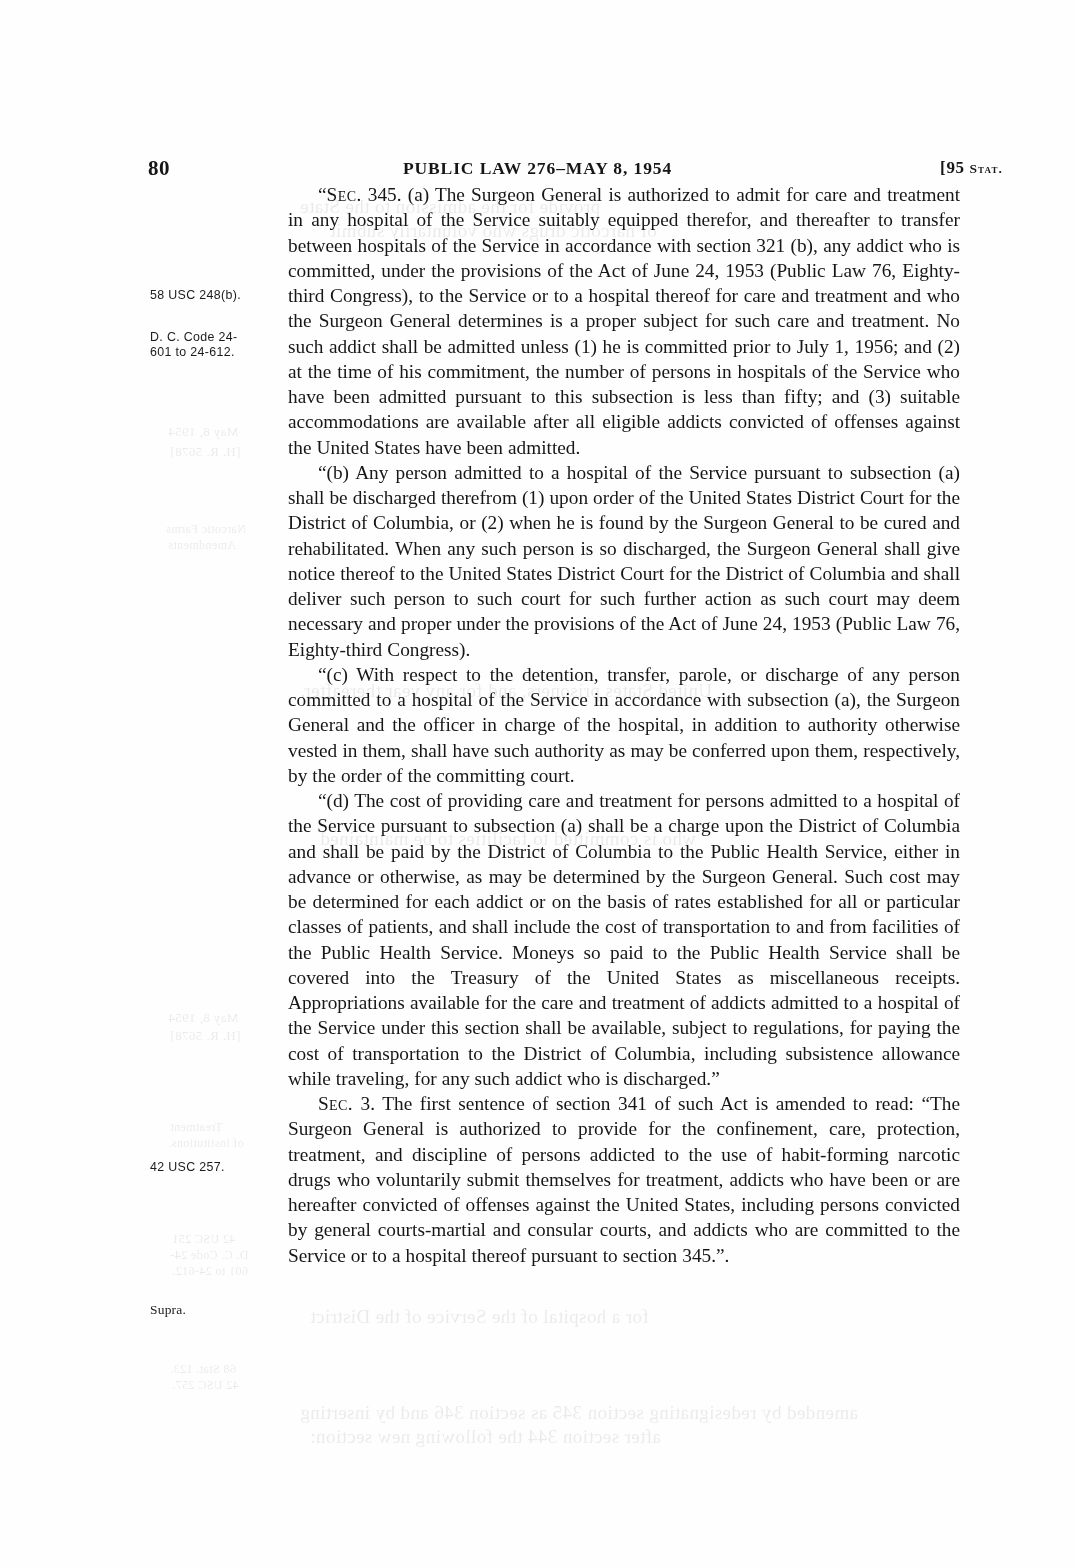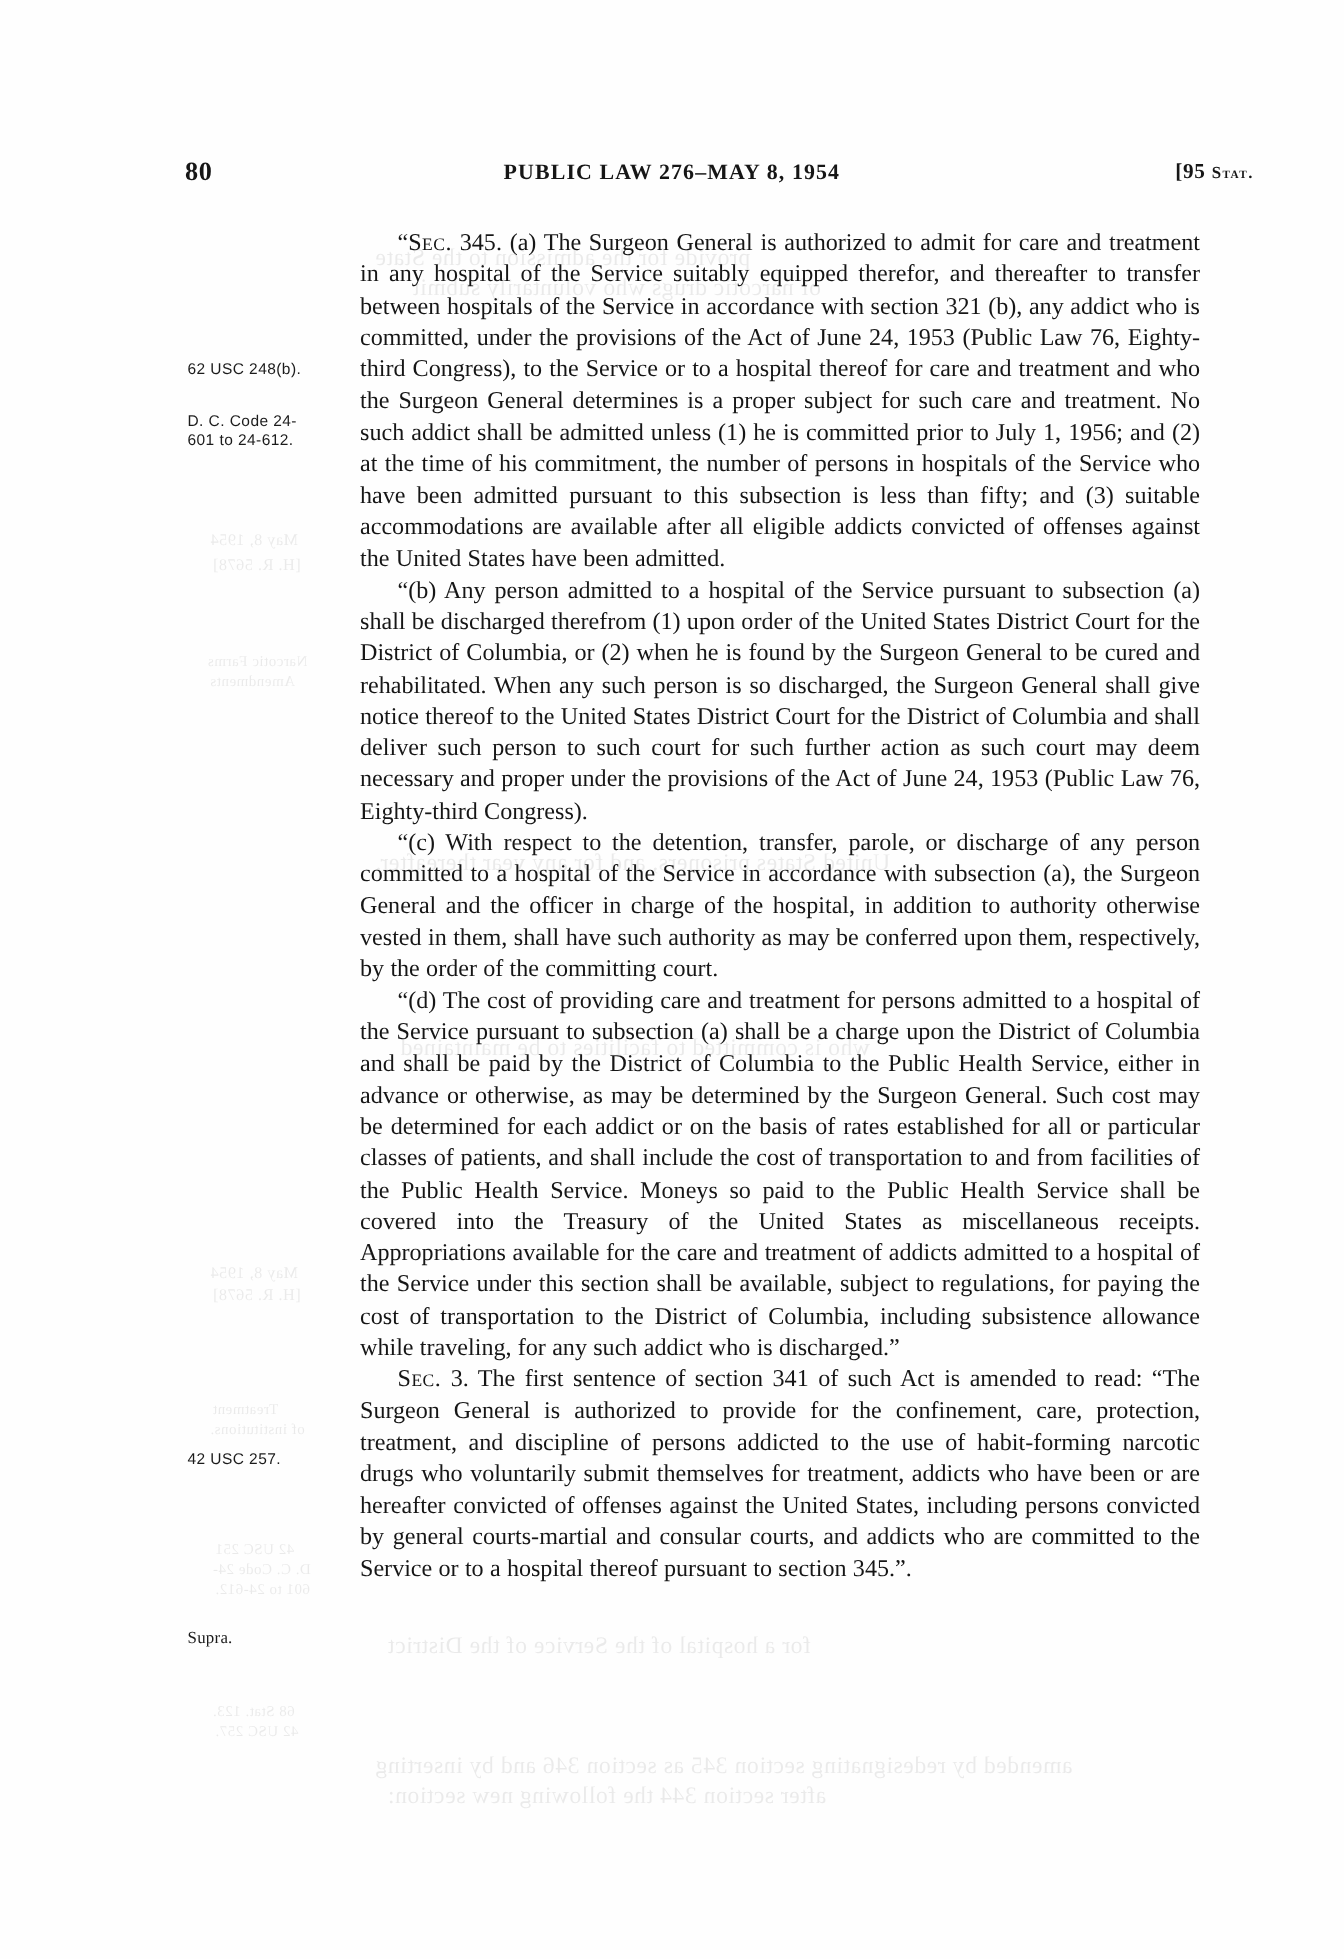--- a/index.html
+++ b/index.html
@@ -28,21 +28,21 @@
     font-family: "Liberation Serif", serif;
     transform: scaleX(-1);
     letter-spacing: 0.4px;
     pointer-events: none;
     white-space: nowrap;
   }
 
   
   .header {
     position: absolute;
-    top: 125px;
+    top: 156px;
     left: 0;
     right: 0;
     height: 24px;
   }
   .header .folio {
     position: absolute;
     left: 148px;
     top: 0;
     font-size: 21px;
     font-weight: bold;
@@ -153,21 +153,21 @@
     <div class="folio">80</div>
     <div class="title">PUBLIC LAW 276–MAY 8, 1954</div>
     <div class="stat">
       <span>[</span><span>95</span>
       <span class="sc">Stat.</span>
     </div>
   </div>
 
   <div id="margin-notes">
       <div class="margin-note" style="top: 288px;">
-        <div>62 USC 248(b).</div>
+        <div>58 USC 248(b).</div>
       </div>
       <div class="margin-note" style="top: 330px;">
         <div>D. C. Code  24-</div>
         <div>601 to 24-612.</div>
       </div>
       <div class="margin-note" style="top: 1160px;">
         <div>42 USC 257.</div>
       </div>
       <div class="margin-note italic" style="top: 1302px;">
         <div>Supra.</div>

